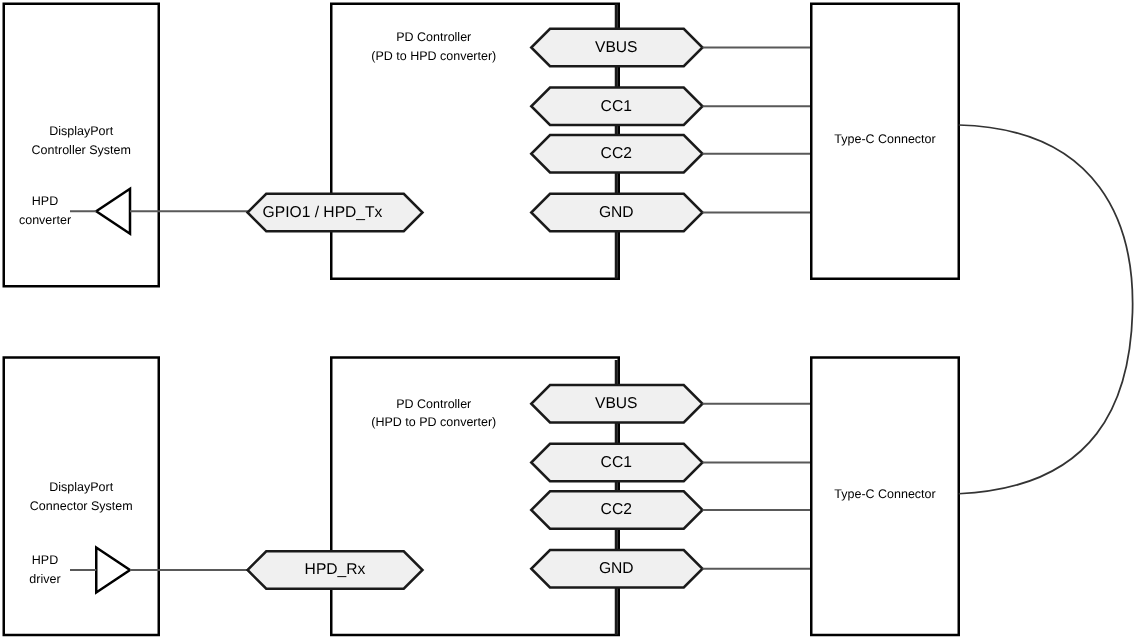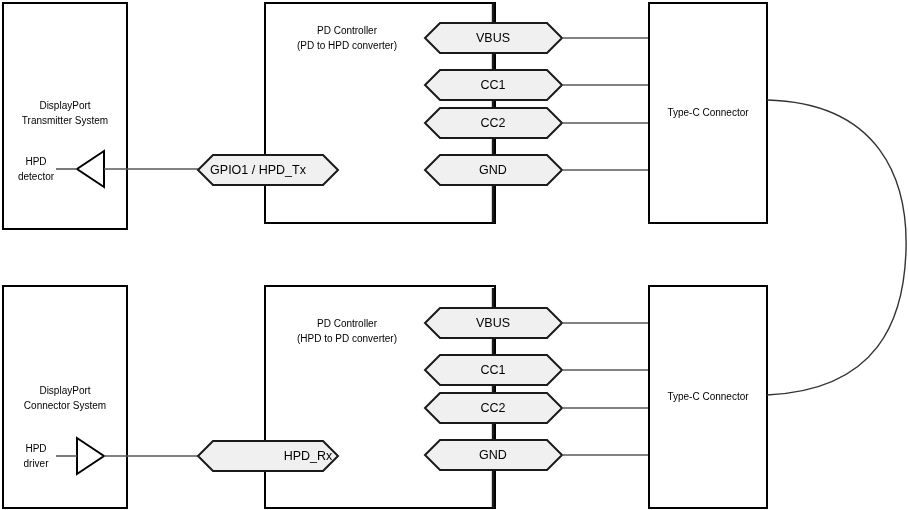--- a/index.html
+++ b/index.html
@@ -128,40 +128,40 @@
     <line class="wire" x1="562" y1="370" x2="650" y2="370"></line>
     <line class="wire" x1="562" y1="408" x2="650" y2="408"></line>
     <line class="wire" x1="562" y1="455" x2="650" y2="455"></line>
 
     <rect class="box-outline" x="649" y="286" width="118" height="222"></rect>
 
     <path class="cable-arc" d="M 767 100 C 880 103 908 180 906 250 C 904 320 878 390 767 395"></path>
 
   </svg>
 
-  <div class="lbl lbl-center" style="left:65px; top:113px;"><span>DisplayPort</span><br><span>Transmitter System</span></div>
+  <div class="lbl lbl-center" style="left:65px; top:113px;"><span>DisplayPort</span><br><span>Controller System</span></div>
 
-  <div class="lbl lbl-center" style="left:36px; top:169px;"><span>HPD</span><br><span>detector</span></div>
+  <div class="lbl lbl-center" style="left:36px; top:169px;"><span>HPD</span><br><span>converter</span></div>
 
   <div class="lbl lbl-center hex-label" style="left:258px; top:170px;">GPIO1 / HPD_Tx</div>
 
   <div class="lbl lbl-center" style="left:347px; top:38px;"><span>PD Controller</span><br><span>(PD to HPD converter)</span></div>
 
   <div class="lbl lbl-center hex-label" style="left:493px; top:38px;">VBUS</div>
   <div class="lbl lbl-center hex-label" style="left:493px; top:85px;">CC1</div>
   <div class="lbl lbl-center hex-label" style="left:493px; top:123px;">CC2</div>
   <div class="lbl lbl-center hex-label" style="left:493px; top:170px;">GND</div>
 
   <div class="lbl lbl-center" style="left:708px; top:112px;">Type-C Connector</div>
 
   <div class="lbl lbl-center" style="left:65px; top:398px;"><span>DisplayPort</span><br><span>Connector System</span></div>
 
   <div class="lbl lbl-center" style="left:36px; top:456px;"><span>HPD</span><br><span>driver</span></div>
 
-  <div class="lbl lbl-center hex-label" style="left:268px; top:456px;margin-left:40px;">HPD_Rx</div>
+  <div class="lbl lbl-center hex-label" style="left:268px; top:456px;">HPD_Rx</div>
 
   <div class="lbl lbl-center" style="left:347px; top:331px;"><span>PD Controller</span><br><span>(HPD to PD converter)</span></div>
 
   <div class="lbl lbl-center hex-label" style="left:493px; top:323px;">VBUS</div>
   <div class="lbl lbl-center hex-label" style="left:493px; top:370px;">CC1</div>
   <div class="lbl lbl-center hex-label" style="left:493px; top:408px;">CC2</div>
   <div class="lbl lbl-center hex-label" style="left:493px; top:455px;">GND</div>
 
   <div class="lbl lbl-center" style="left:708px; top:396px;">Type-C Connector</div>
 

